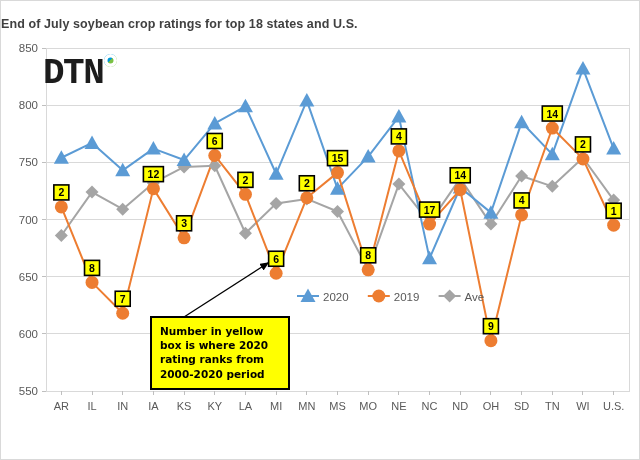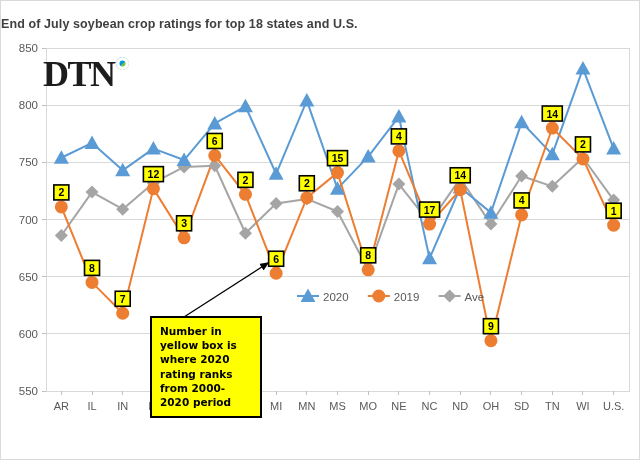--- a/index.html
+++ b/index.html
@@ -71,21 +71,21 @@
   }
   .legend-text {
     font-size: 11.5px;
     fill: #595959;
     font-family: "Liberation Sans", sans-serif;
   }
   #logo {
     position: absolute;
     left: 42px;
     top: 55px;
-    font-family: Liberation Serif, serif;
+    font-family: Liberation Mono, monospace;
     font-size: 36px;
     font-weight: bold;
     color: #1c1c1c;
     letter-spacing: -1.5px;
     line-height: 1;
   }
   #logo .dot {
     display: inline-block;
     width: 13px;
     height: 13px;
@@ -93,21 +93,21 @@
     background: linear-gradient(135deg, #0099d8 0%, #0099d8 50%, #7ac143 50%, #7ac143 100%);
     position: relative;
     top: -16px;
     margin-left: 1px;
     box-shadow: inset 0 0 0 3.5px #ffffff;
   }
   #annotation-box {
     position: absolute;
     left: 149px;
     top: 315px;
-    width: 112px;
+    width: 140px;
     background: #FFFF00;
     border: 2px solid #000000;
     box-sizing: border-box;
     padding: 6px 7px 7px 8px;
     font-size: 10.5px;
     font-weight: bold;
     color: #000000;
     line-height: 1.35;
     font-family: "DejaVu Sans", sans-serif;
   }

